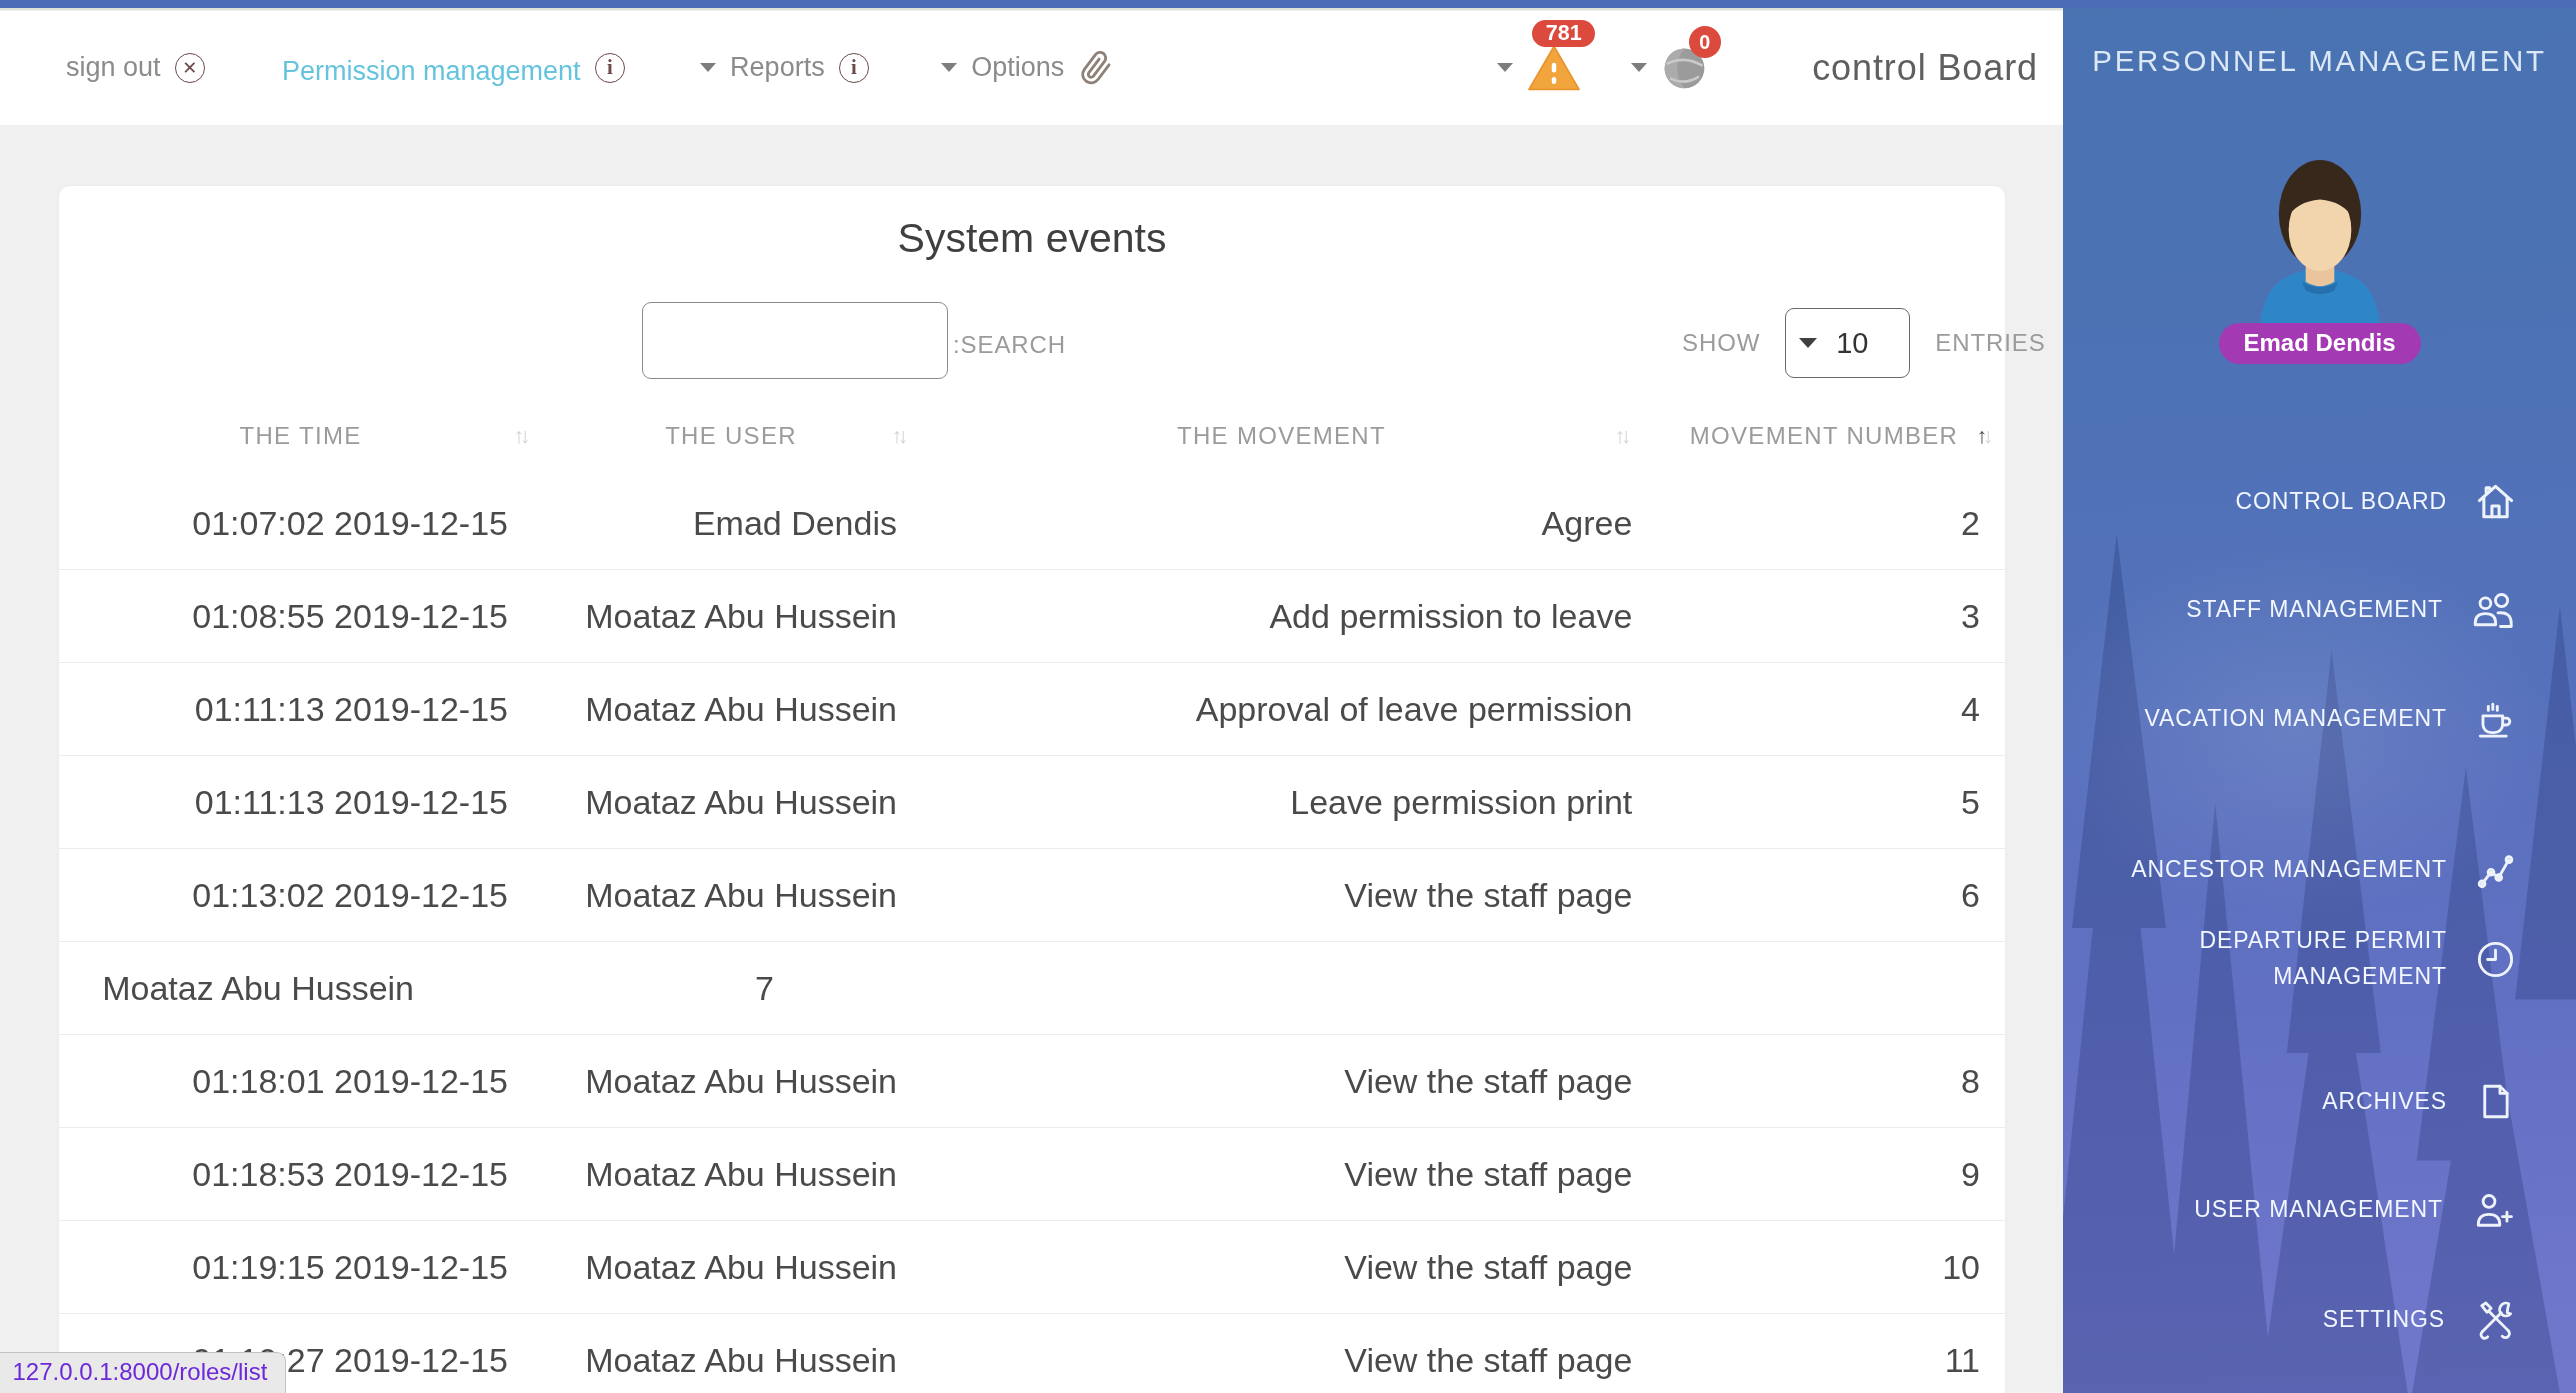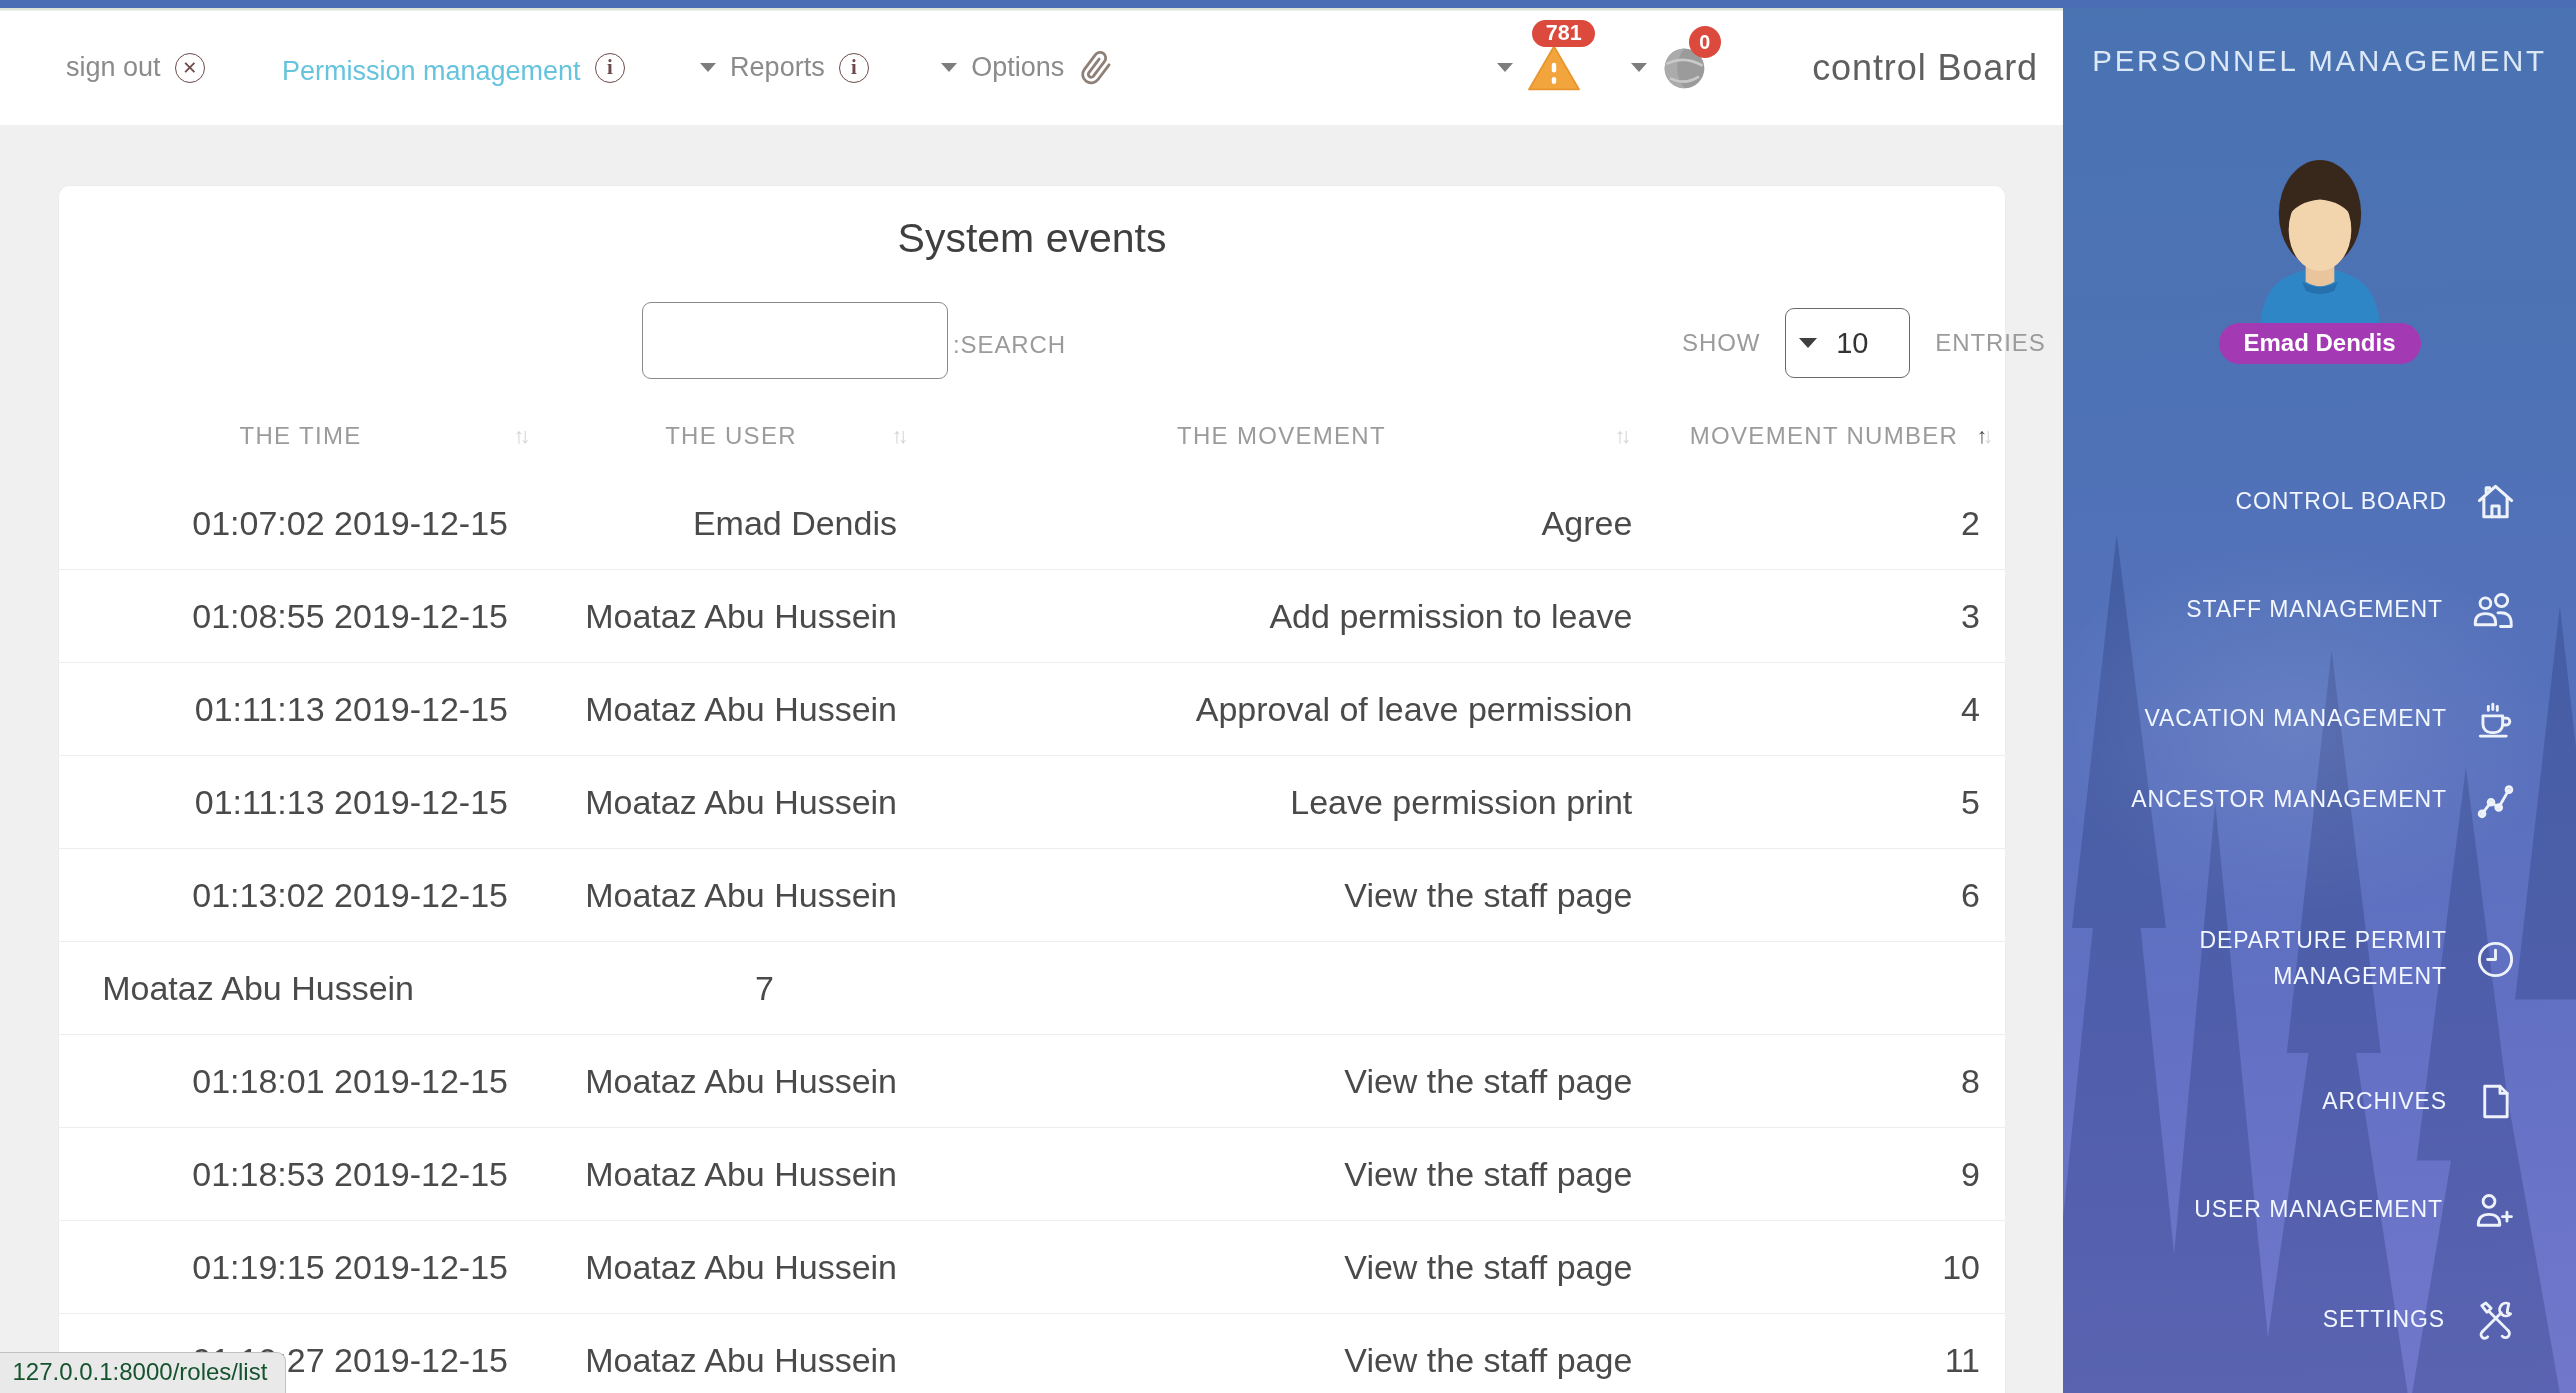--- a/index.html
+++ b/index.html
@@ -67,21 +67,21 @@
   .trow{display:flex;height:92px;border-bottom:1.8px solid #ededed;background:#fff;}
   .td{display:flex;align-items:center;justify-content:flex-end;font-size:34px;color:#4a4a4a;box-sizing:border-box;white-space:nowrap;}
   .td.td0{width:483px;padding-right:34px;}
   .td.td1{width:378px;padding-right:23px;}
   .td.td2{width:723px;padding-right:10.7px;}
   .td.td3{width:362px;padding-right:25px;}
   
   .status-tip{
     position:absolute;left:0;top:1352px;z-index:60;background:#e9e9e9;
     border:1.8px solid #c2c2c2;border-left:none;border-bottom:none;border-top-right-radius:9px;
-    font-size:24px;color:#14532d;padding:4.5px 18px 7.2px 12.5px;
+    font-size:24px;color:#6d28d9;padding:4.5px 18px 7.2px 12.5px;
   }
   
   .sidebar{
     position:absolute;left:2063px;top:8px;width:513px;height:1385px;overflow:hidden;
     background:linear-gradient(178deg,#4a73b2 0%,#4c72b4 22%,#5571bb 48%,#6270c3 72%,#7178cc 100%);
   }
   .sidebar .fog{position:absolute;inset:0;background:radial-gradient(ellipse 376px 268px at 45% 52%, rgba(255,255,255,0.10), rgba(255,255,255,0) 70%);}
   .trees{position:absolute;left:0;bottom:0;width:513px;height:966px;opacity:.28;}
   .side-title{position:absolute;top:36px;left:0;width:100%;text-align:center;font-size:29.5px;color:#dce8f5;letter-spacing:2.7px;font-weight:400;}
   .avatar{position:absolute;top:143px;left:50%;transform:translateX(-50%);}
@@ -332,21 +332,21 @@
         <path d="M5 10.5 h11 v4.8 a4.6 4.6 0 0 1-4.6 4.6 h-1.8 A4.6 4.6 0 0 1 5 15.3 Z"></path>
         <path d="M16 11.8 h2.1 a1.9 1.9 0 0 1 0 3.8 H16"></path>
         <path d="M3.5 21.8 h14.5"></path>
         <path d="M8 7.5 V5.2"></path>
           <path d="M10.5 7 V4"></path>
           <path d="M13 7.5 V5.2"></path>
       </svg>
     </span>
   </div>
 
-  <div class="side-item" style="top:770px">
+  <div class="side-item" style="top:840px">
     <span class="side-label">ANCESTOR MANAGEMENT</span>
     <span class="side-icon">
       <svg width="43" height="43" viewBox="0 0 24 24" fill="none" stroke="#eef3fb" stroke-width="1.6" stroke-linecap="round" stroke-linejoin="round">
         <path d="M4.5 20 L9.5 13.5 L13.8 16.5 L19.5 6.5"></path>
         <circle cx="4.5" cy="20" r="1.6"></circle>
           <circle cx="9.5" cy="13.5" r="1.6"></circle>
         <circle cx="13.8" cy="16.5" r="1.6"></circle>
           <circle cx="19.5" cy="6.5" r="1.6"></circle>
       </svg>
     </span>

